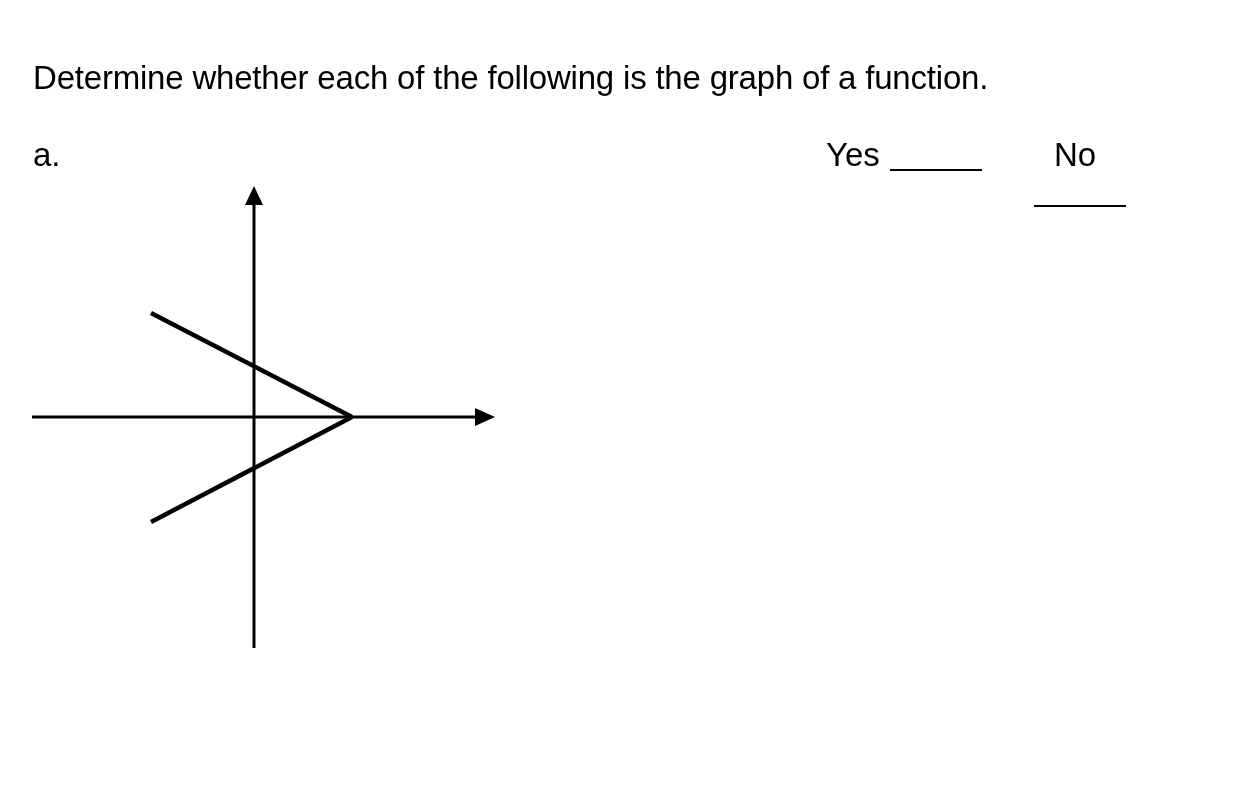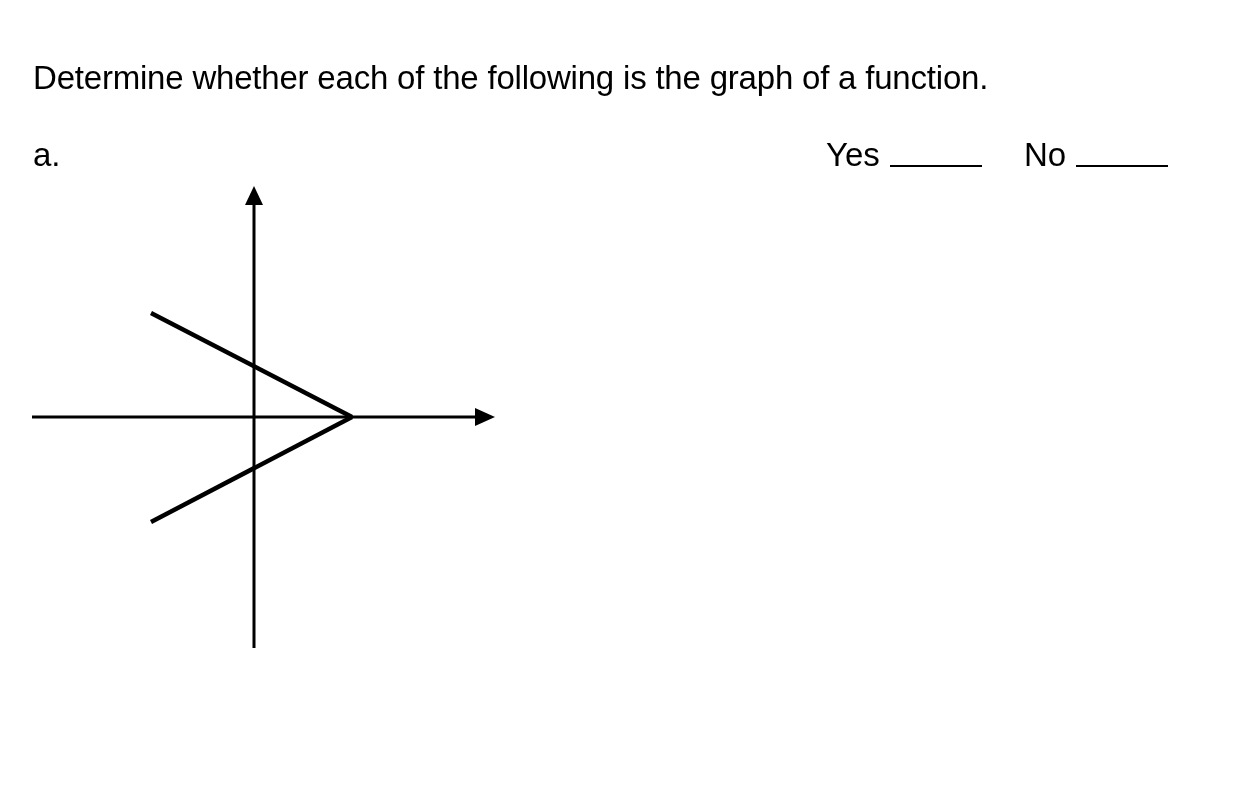--- a/index.html
+++ b/index.html
@@ -32,24 +32,24 @@
       font-size: 33px;
       line-height: 40px;
     }
     .answer-group {
       position: absolute;
       top: 135px;
       font-size: 33px;
       line-height: 40px;
       white-space: nowrap;
       display: flex;
-      align-items: flex-start;
+      align-items: center;
     }
     .answer-yes { left: 826px; }
-    .answer-no { left: 1024px; }
+    .answer-no { left: 1024px; flex-direction: column; }
     .blank {
       display: inline-block;
       width: 92px;
       height: 30px;
       border-bottom: 2px solid #000;
       margin-left: 10px;
       cursor: text;
     }
     .graph {
       position: absolute;

